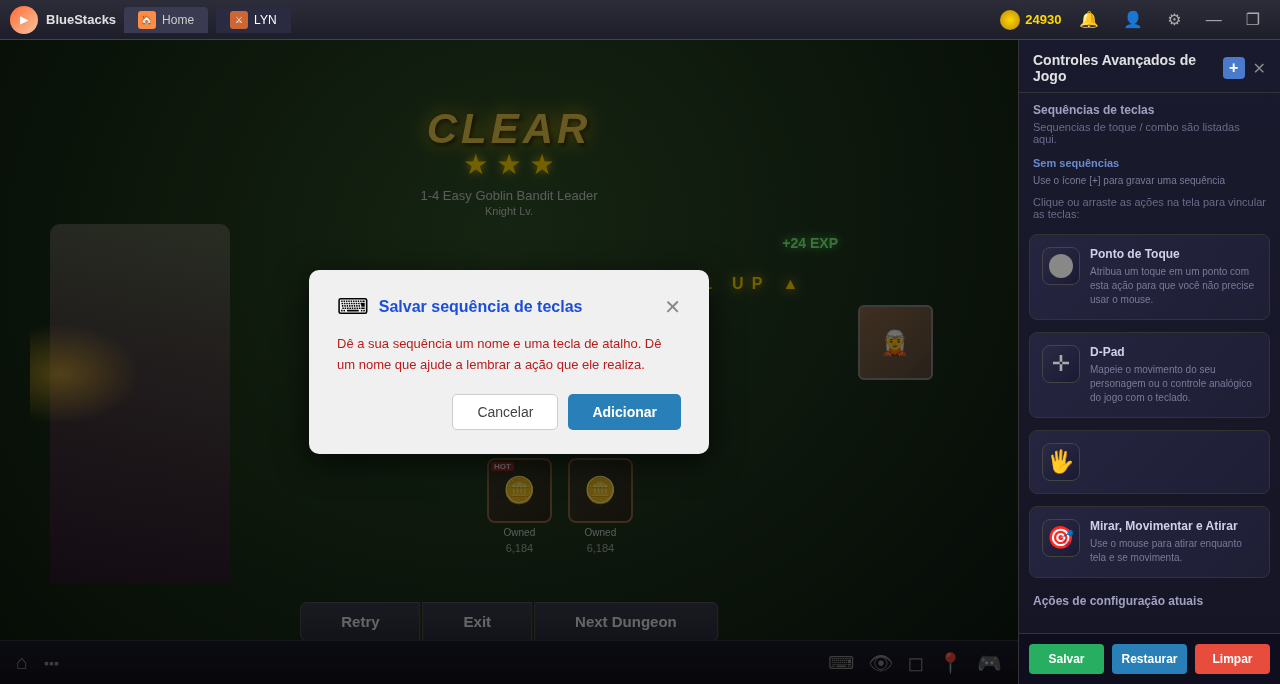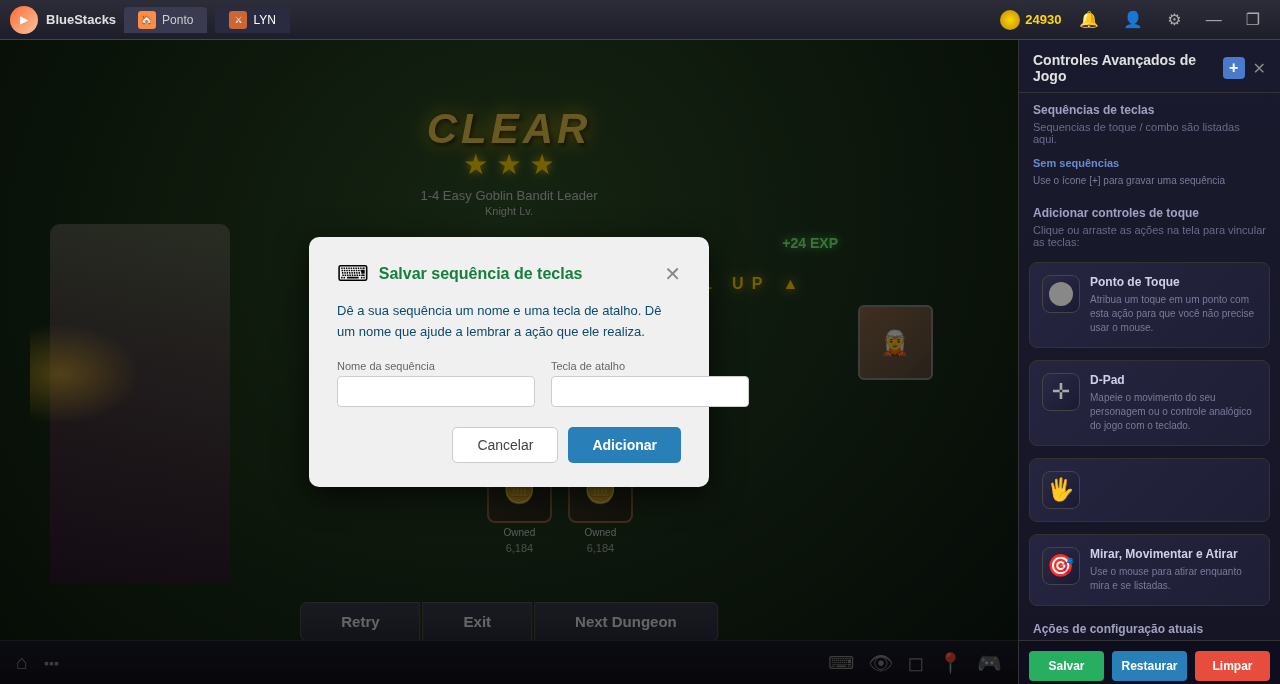--- a/index.html
+++ b/index.html
@@ -183,23 +183,23 @@
       background: #f0f0f0; border-radius: 10px; padding: 24px 28px;
       width: 400px; box-shadow: 0 8px 32px rgba(0,0,0,0.7);
       position: relative;
     }
     .modal-header {
       display: flex; align-items: center; justify-content: space-between;
       margin-bottom: 14px;
     }
     .modal-title-row { display: flex; align-items: center; gap: 10px; }
     .modal-icon { font-size: 22px; }
-    .modal-title { font-size: 16px; font-weight: 700; color: #15803d; }
+    .modal-title { font-size: 16px; font-weight: 700; color: #1d4ed8; }
     .modal-close { color: #888; font-size: 20px; cursor: pointer; background: none; border: none; }
-    .modal-desc { color: #0c4a6e; font-size: 13px; line-height: 1.6; margin-bottom: 18px; }
+    .modal-desc { color: #b91c1c; font-size: 13px; line-height: 1.6; margin-bottom: 18px; }
     .modal-fields { display: flex; gap: 16px; margin-bottom: 20px; }
     .modal-field { flex: 1; display: flex; flex-direction: column; gap: 4px; }
     .modal-field.shortcut { flex: 0 0 130px; }
     .field-label { font-size: 11px; color: #666; }
     .field-input {
       padding: 7px 10px; border: 1px solid #ccc; border-radius: 4px;
       font-size: 13px; background: white; outline: none;
     }
     .modal-buttons { display: flex; gap: 10px; justify-content: flex-end; }
     .btn-cancel {
@@ -217,21 +217,21 @@
 <div class="app-container">
 
   <div class="title-bar">
     <div class="title-bar-left">
       <div class="bluestacks-logo">
         <span style="font-size:10px;color:white;">▶</span>
       </div>
       <span class="app-title">BlueStacks</span>
       <div class="tab">
         <div class="tab-icon">🏠</div>
-        <span>Ponto</span>
+        <span>Home</span>
       </div>
       <div class="tab active">
         <div class="tab-icon" style="background:#cc6633;">⚔</div>
         <span>LYN</span>
       </div>
     </div>
     <div class="title-bar-right">
       <div class="gold-badge">
         <div class="gold-circle"></div>
         <span>24930</span>
@@ -317,30 +317,20 @@
       <div class="modal-overlay">
         <div class="modal">
           <div class="modal-header">
             <div class="modal-title-row">
               <span class="modal-icon">⌨</span>
               <span class="modal-title">Salvar sequência de teclas</span>
             </div>
             <button class="modal-close">✕</button>
           </div>
           <div class="modal-desc">Dê a sua sequência um nome e uma tecla de atalho. Dê um nome que ajude a lembrar a ação que ele realiza.</div>
-          <div class="modal-fields">
-            <div class="modal-field">
-              <span class="field-label">Nome da sequência</span>
-              <input class="field-input" type="text" style="">
-            </div>
-            <div class="modal-field shortcut">
-              <span class="field-label">Tecla de atalho</span>
-              <input class="field-input" type="text" style="">
-            </div>
-          </div>
           <div class="modal-buttons">
             <button class="btn-cancel">Cancelar</button>
             <button class="btn-add">Adicionar</button>
           </div>
         </div>
       </div>
     </div>
 
     <div class="right-panel">
       <div class="panel-header">
@@ -349,21 +339,20 @@
           <div class="panel-add-btn">+</div>
           <span class="panel-close">✕</span>
         </div>
       </div>
 
       <div class="section-title">Sequências de teclas</div>
       <div class="section-sub">Sequencias de toque / combo são listadas aqui.</div>
       <div class="no-sequence">Sem sequências</div>
       <div class="sequence-hint">Use o ícone [+] para gravar uma sequência</div>
 
-      <div class="section-title">Adicionar controles de toque</div>
       <div class="section-sub">Clique ou arraste as ações na tela para vincular as teclas:</div>
 
       <div class="control-card">
         <div class="control-icon-box">
           <div style="width:24px;height:24px;border-radius:50%;background:#888;"></div>
         </div>
         <div class="control-info">
           <div class="control-name">Ponto de Toque</div>
           <div class="control-desc">Atribua um toque em um ponto com esta ação para que você não precise usar o mouse.</div>
         </div>
@@ -384,21 +373,21 @@
           <span style="font-size:22px;color:#aaa;">🖐</span>
         </div>
       </div>
 
       <div class="control-card">
         <div class="control-icon-box">
           <span style="font-size:22px;color:#aaa;">🎯</span>
         </div>
         <div class="control-info">
           <div class="control-name">Mirar, Movimentar e Atirar</div>
-          <div class="control-desc">Use o mouse para atirar enquanto mira e se listadas.</div>
+          <div class="control-desc">Use o mouse para atirar enquanto tela e se movimenta.</div>
         </div>
       </div>
 
       <div class="section-title">Ações de configuração atuais</div>
 
       <div class="bottom-actions">
         <button class="action-btn btn-save">Salvar</button>
         <button class="action-btn btn-restore">Restaurar</button>
         <button class="action-btn btn-clear">Limpar</button>
       </div>

